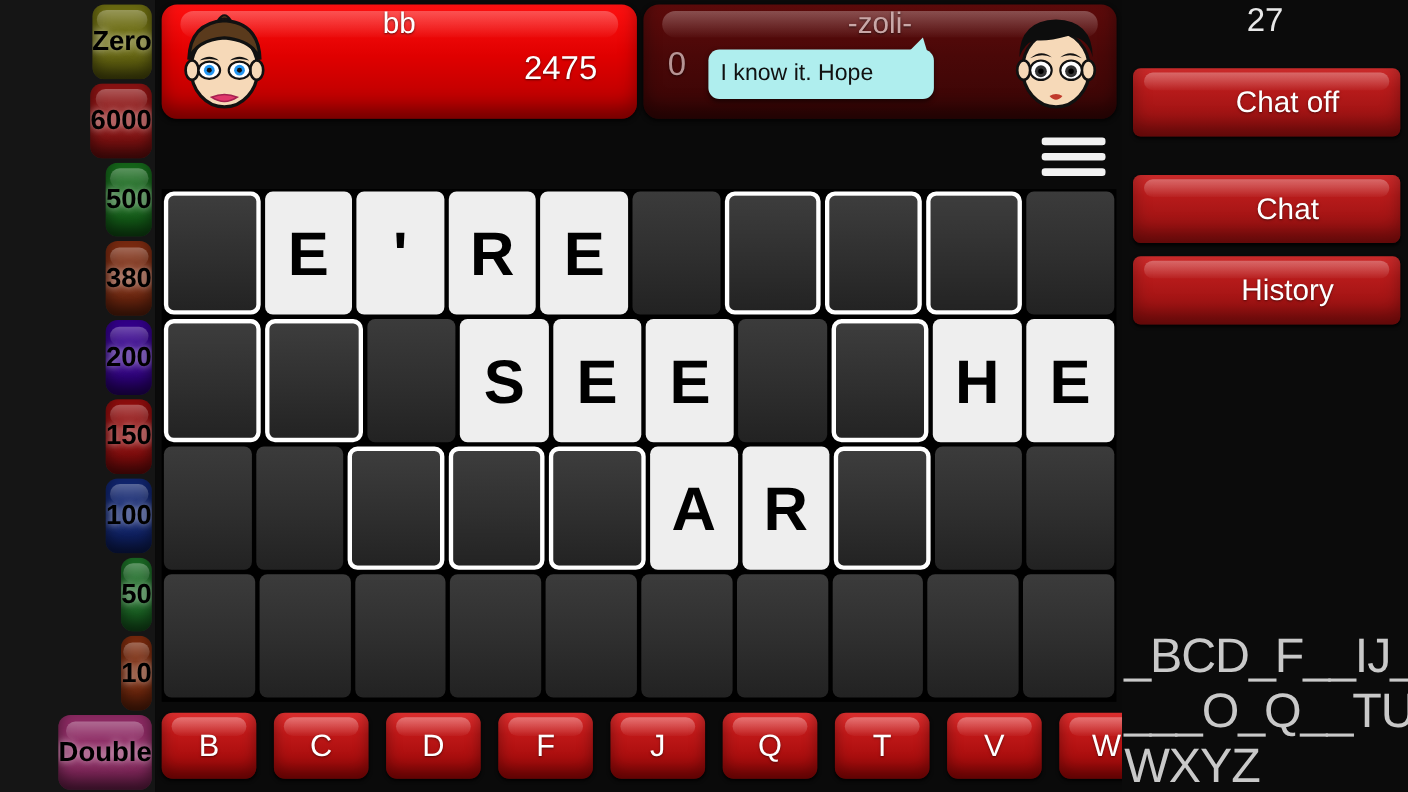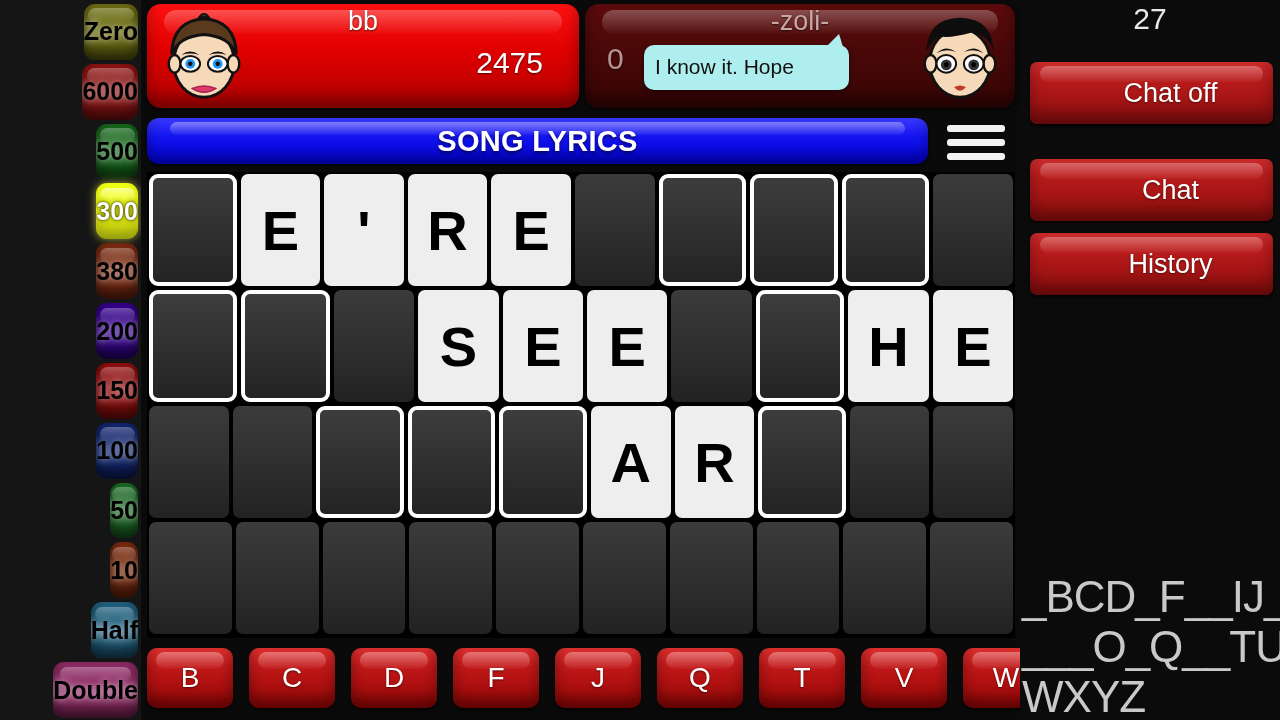--- a/index.html
+++ b/index.html
@@ -226,25 +226,20 @@
         <div class="wheel-btn" style="background: linear-gradient(rgb(139, 18, 18) 0%, rgb(139, 18, 18) 55%, rgba(0, 0, 0, 0.45) 130%) rgb(139, 18, 18);">
           <span class="wlabel">6000</span>
         </div>
       </div>
       <div class="wheel-slot">
         <div class="wheel-btn" style="background: linear-gradient(rgb(21, 102, 26) 0%, rgb(21, 102, 26) 55%, rgba(0, 0, 0, 0.45) 130%) rgb(21, 102, 26);">
           <span class="wlabel">500</span>
         </div>
       </div>
       <div class="wheel-slot">
-        <div class="wheel-btn active" style="background: linear-gradient(rgb(242, 255, 20) 0%, rgb(242, 255, 20) 55%, rgba(0, 0, 0, 0.45) 130%) rgb(242, 255, 20);">
-          <span class="wlabel">300</span>
-        </div>
-      </div>
-      <div class="wheel-slot">
         <div class="wheel-btn" style="background: linear-gradient(rgb(122, 42, 16) 0%, rgb(122, 42, 16) 55%, rgba(0, 0, 0, 0.45) 130%) rgb(122, 42, 16);">
           <span class="wlabel">380</span>
         </div>
       </div>
       <div class="wheel-slot">
         <div class="wheel-btn" style="background: linear-gradient(rgb(51, 0, 138) 0%, rgb(51, 0, 138) 55%, rgba(0, 0, 0, 0.45) 130%) rgb(51, 0, 138);">
           <span class="wlabel">200</span>
         </div>
       </div>
       <div class="wheel-slot">
@@ -258,25 +253,20 @@
         </div>
       </div>
       <div class="wheel-slot">
         <div class="wheel-btn" style="background: linear-gradient(rgb(27, 107, 37) 0%, rgb(27, 107, 37) 55%, rgba(0, 0, 0, 0.45) 130%) rgb(27, 107, 37);">
           <span class="wlabel">50</span>
         </div>
       </div>
       <div class="wheel-slot">
         <div class="wheel-btn" style="background: linear-gradient(rgb(122, 42, 13) 0%, rgb(122, 42, 13) 55%, rgba(0, 0, 0, 0.45) 130%) rgb(122, 42, 13);">
           <span class="wlabel">10</span>
-        </div>
-      </div>
-      <div class="wheel-slot">
-        <div class="wheel-btn" style="background: linear-gradient(rgb(31, 95, 125) 0%, rgb(31, 95, 125) 55%, rgba(0, 0, 0, 0.45) 130%) rgb(31, 95, 125);">
-          <span class="wlabel">Half</span>
         </div>
       </div>
       <div class="wheel-slot">
         <div class="wheel-btn" style="background: linear-gradient(rgb(141, 42, 99) 0%, rgb(141, 42, 99) 55%, rgba(0, 0, 0, 0.45) 130%) rgb(141, 42, 99);">
           <span class="wlabel">Double</span>
         </div>
       </div>
     </div>
 
   <div id="game-area">
@@ -325,24 +315,20 @@
         </svg>
       </div>
       <div class="pname">-zoli-</div>
       <div class="pscore" id="p2-score">0</div>
     </div>
 
     <div id="speech-bubble">
       <div>I know it. Hope</div>
     </div>
 
-    <div id="category-bar">
-      <div class="cat-gloss"></div>
-      <div id="category-label">SONG LYRICS</div>
-    </div>
 
     <div id="menu-button">
       <div class="bar"></div>
       <div class="bar"></div>
       <div class="bar"></div>
     </div>
 
     <div id="puzzle-board">
         <div class="board-row">
           <div class="tile slot"></div>

